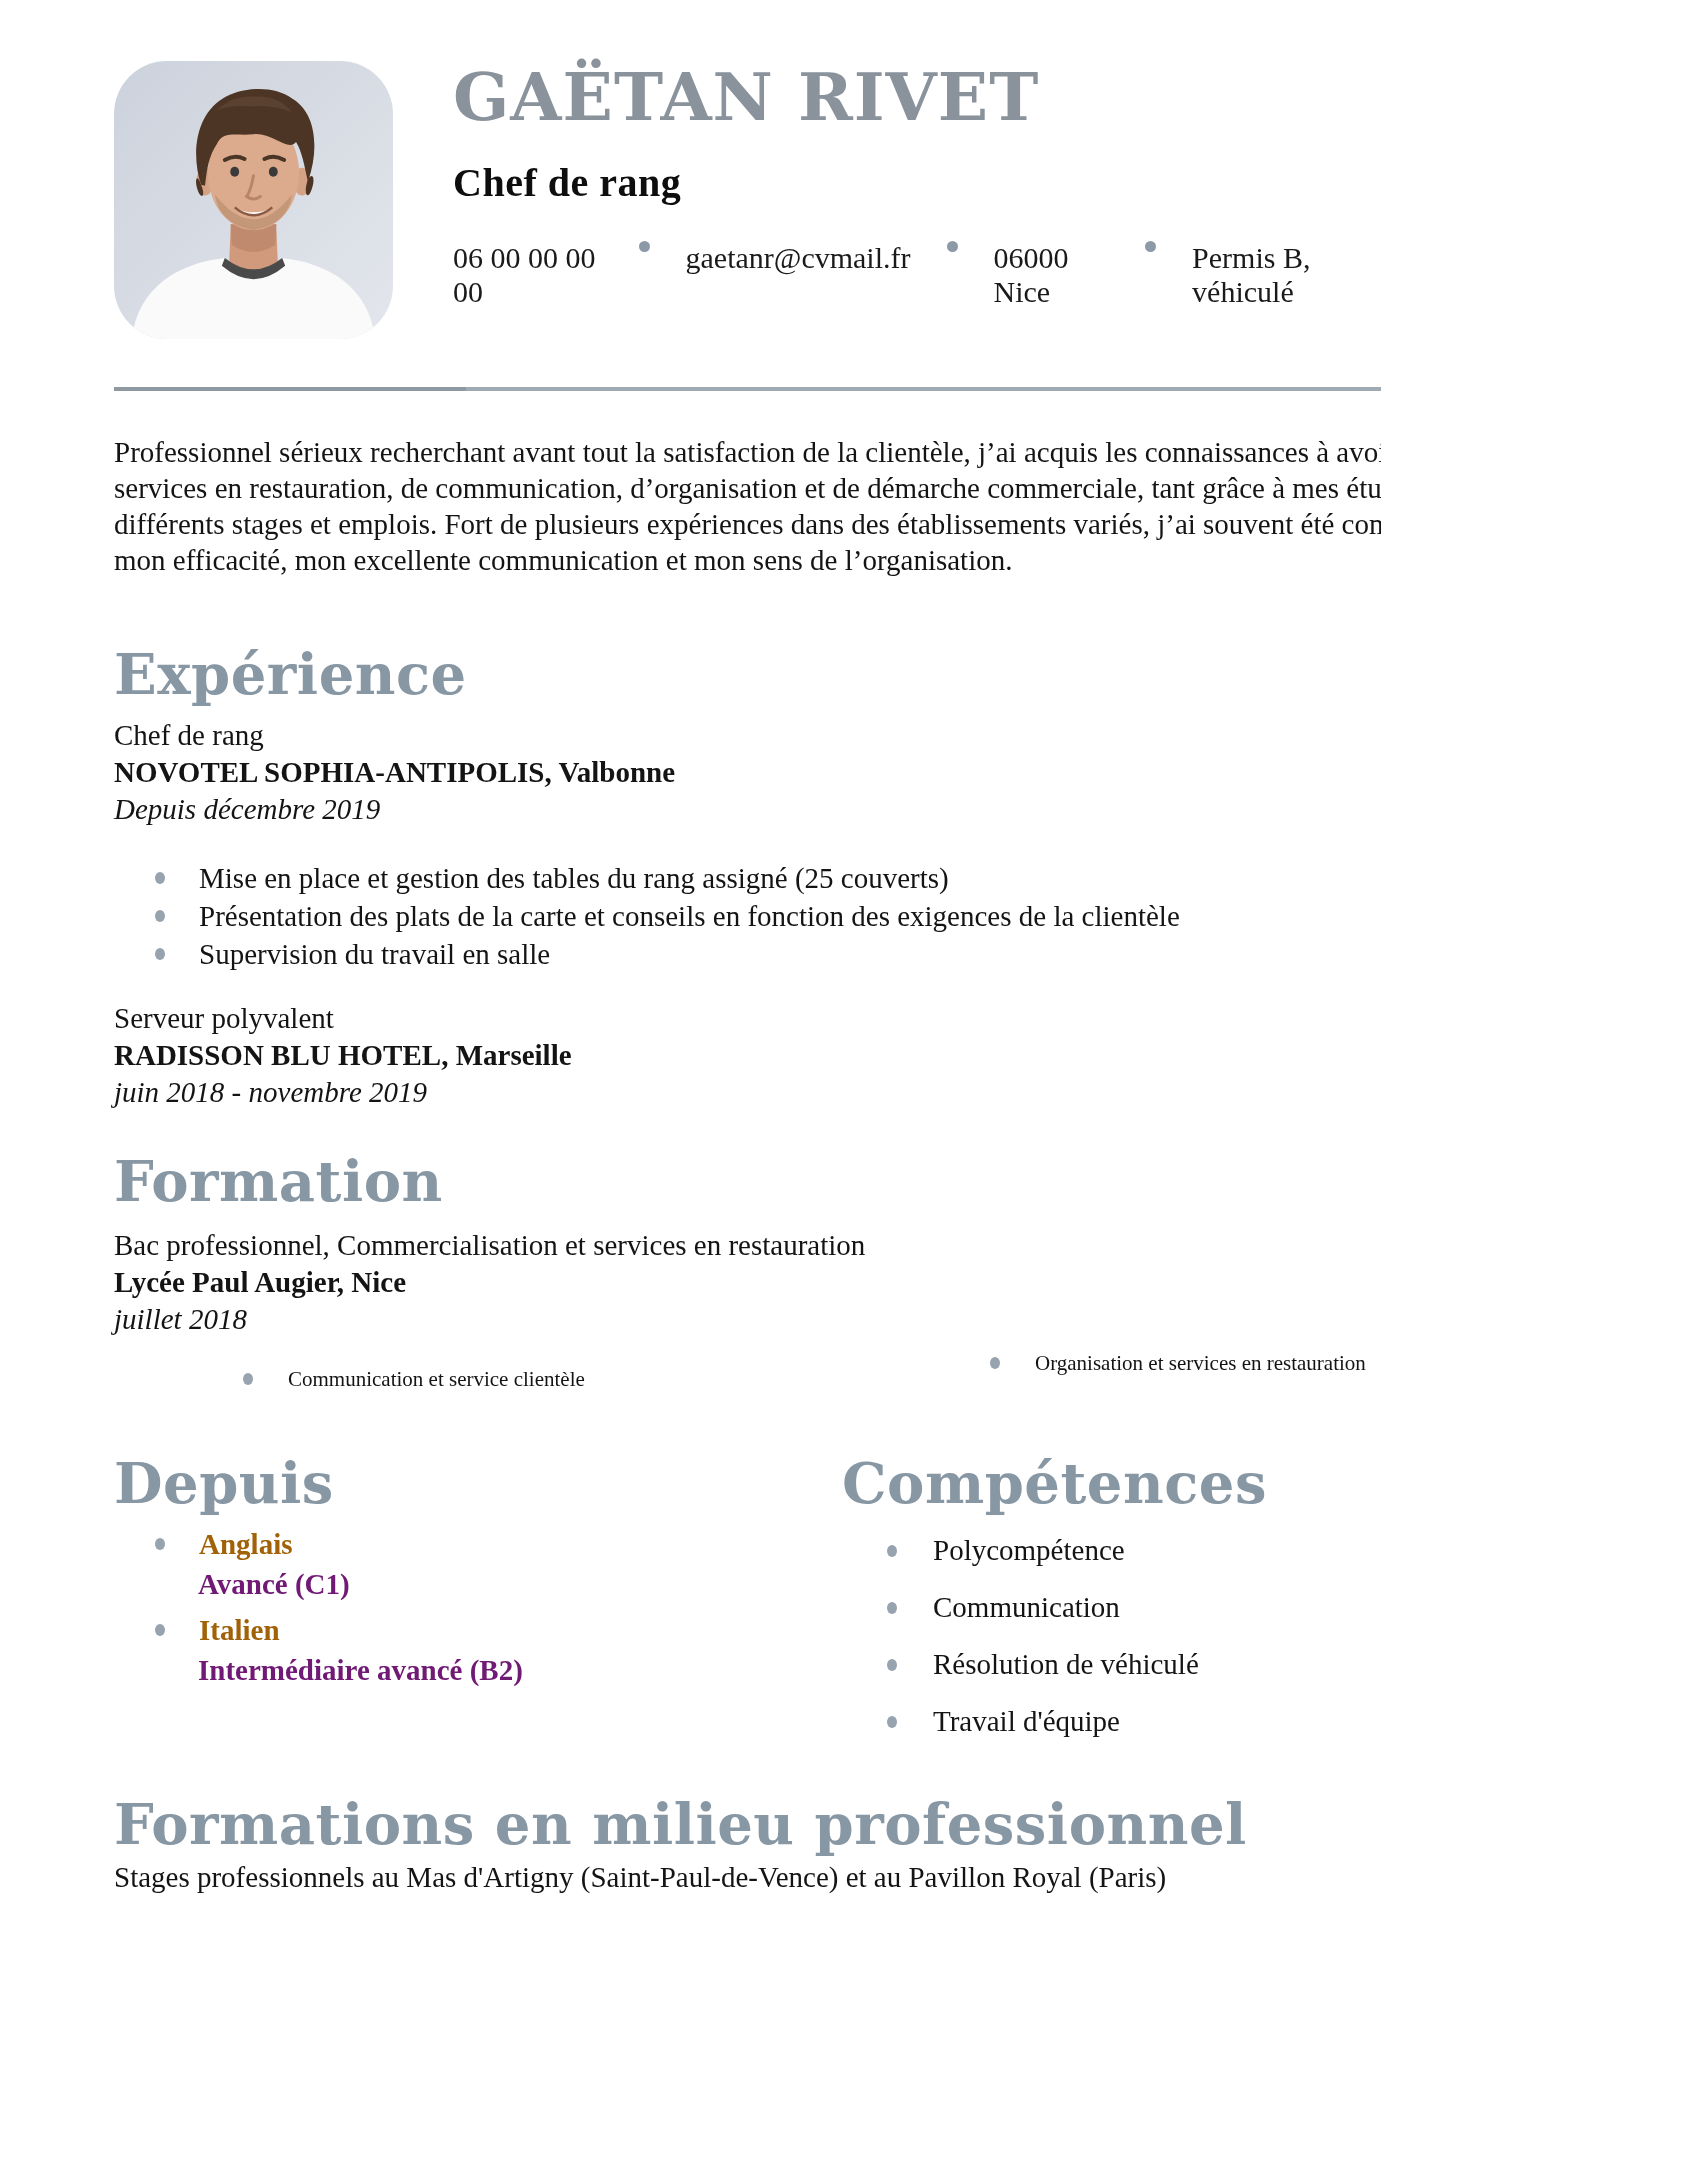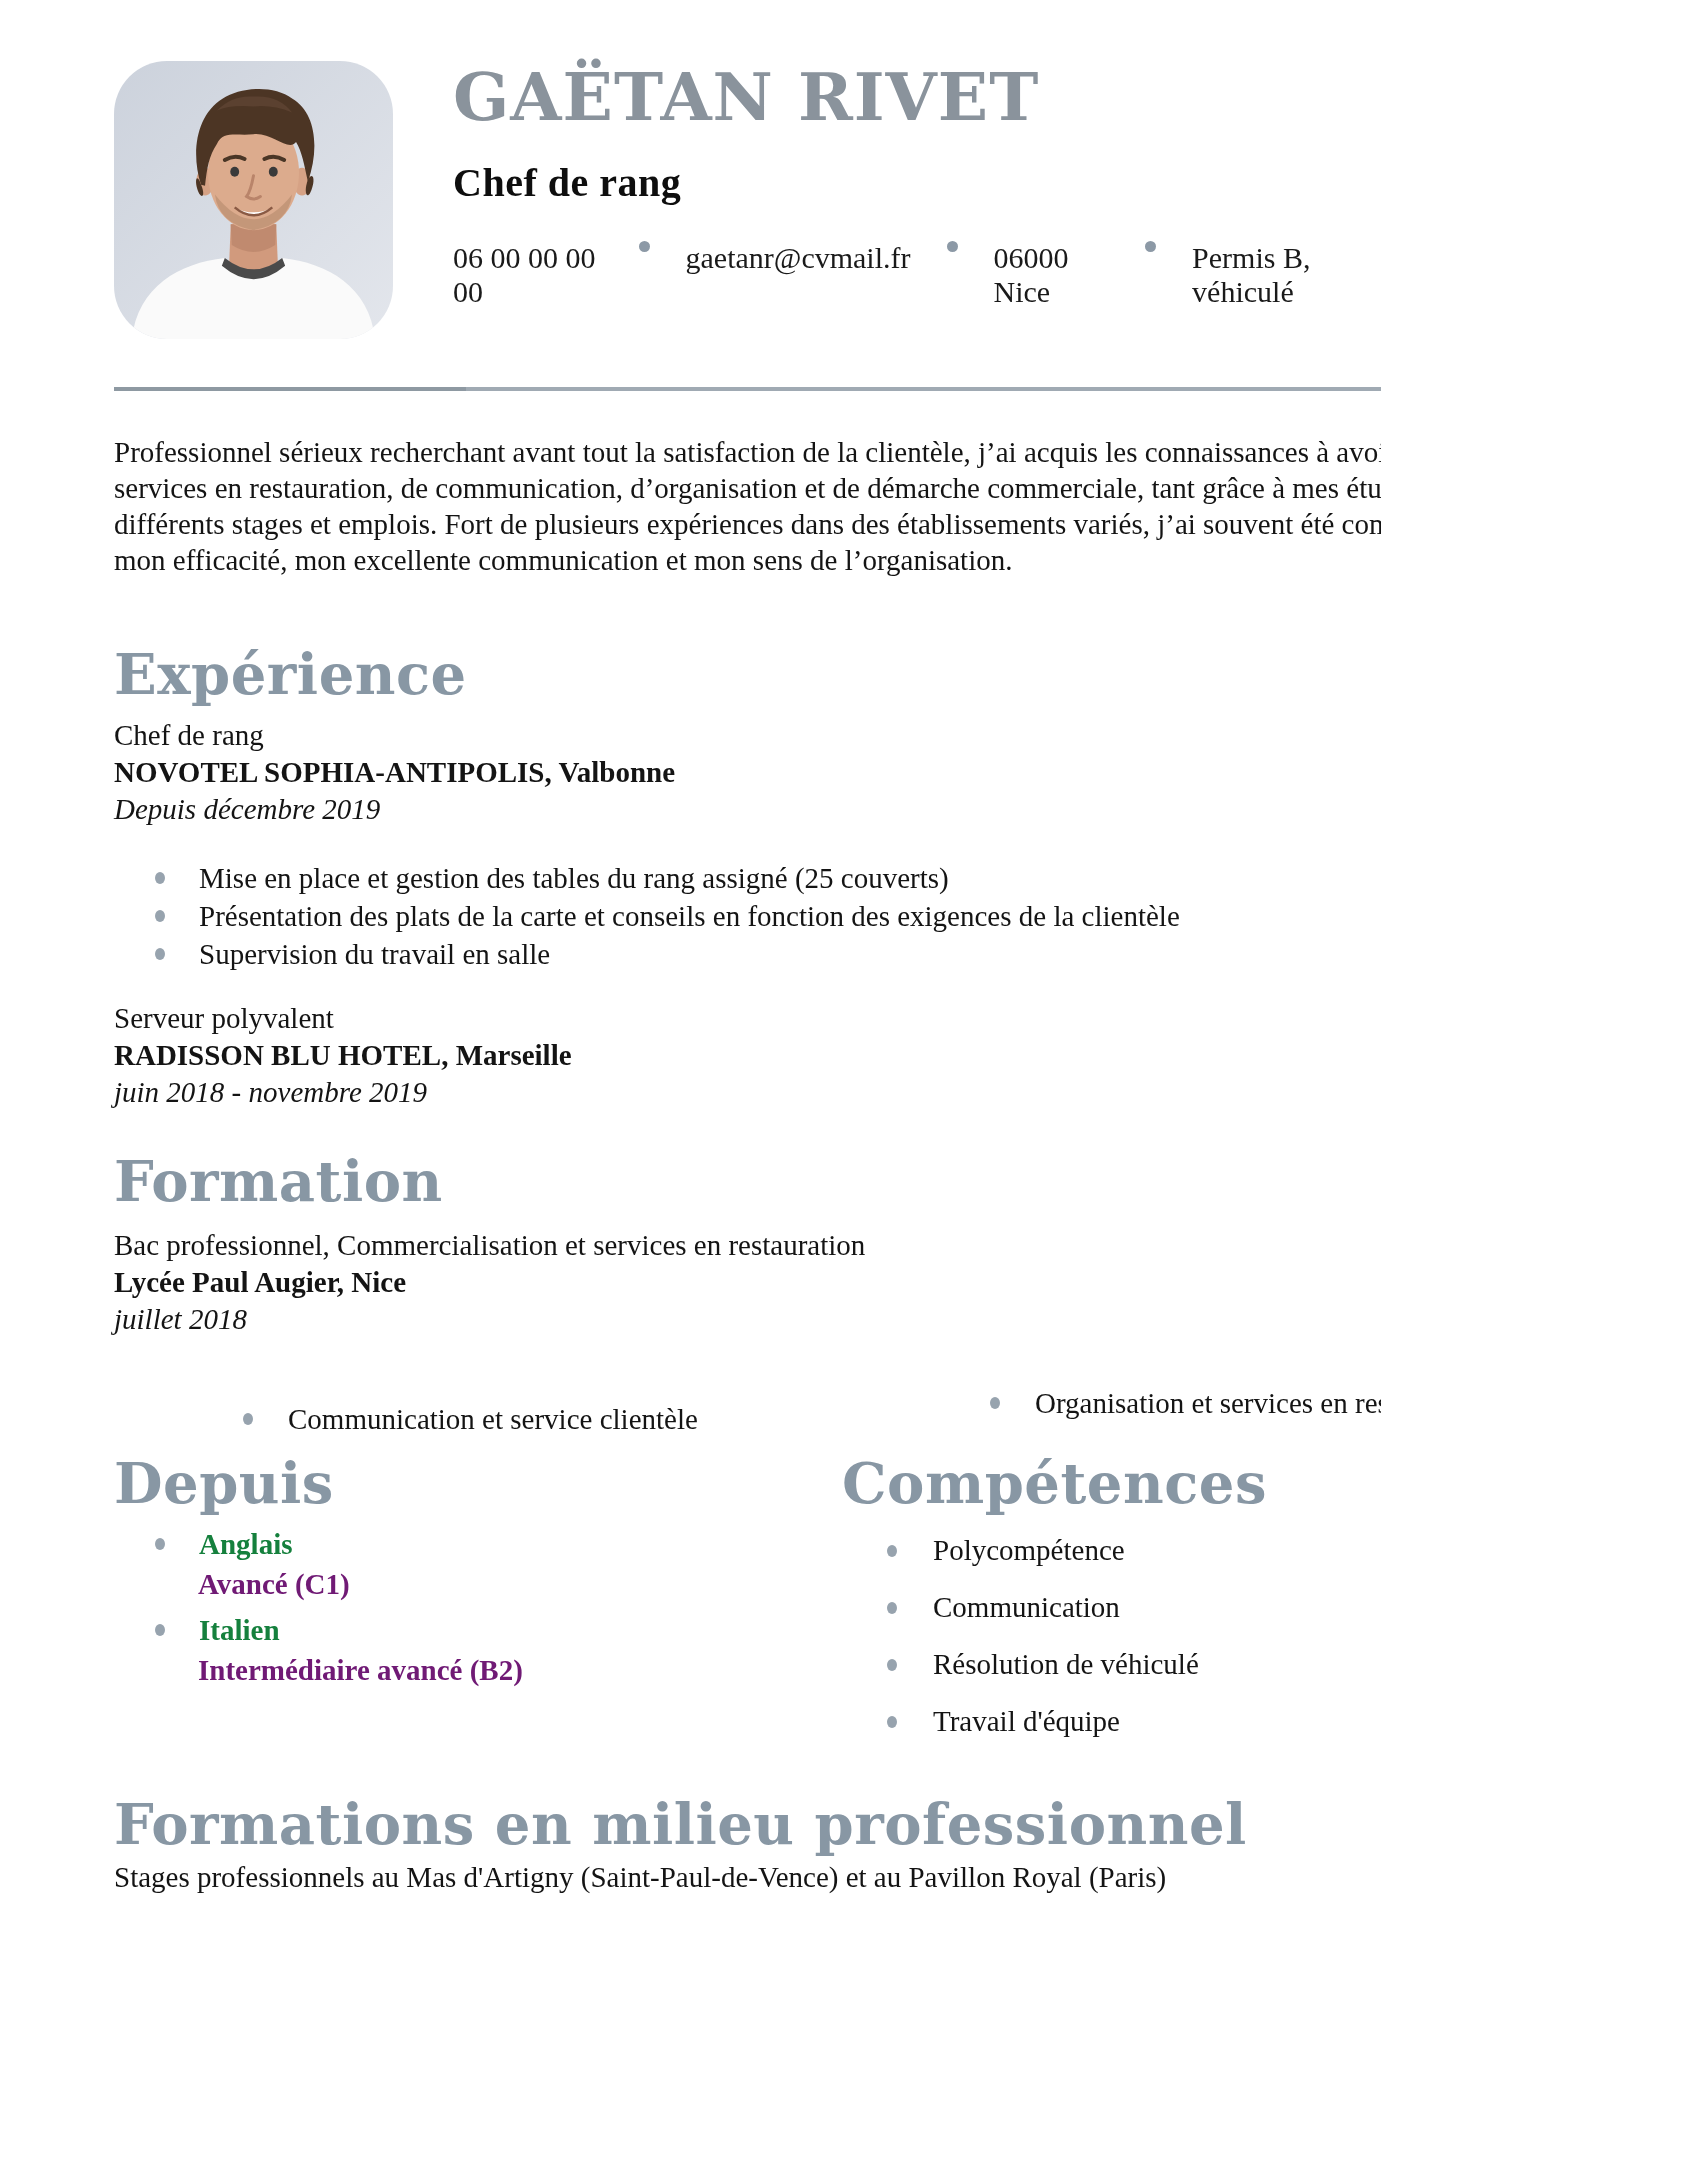--- a/index.html
+++ b/index.html
@@ -61,29 +61,29 @@
   .job .dates   { font-style:italic; }
 
   ul.blist { position:absolute; margin:0; padding:0; list-style:none; font-size:29px; }
   .blist li { display:flex; align-items:center; padding-left:41px; }
   .bdot { width:10px; height:12px; border-radius:50%; background:#97A3AE; margin-right:34px; flex:none; }
 
   #job1-bullets { left:114px; top:859px; }
   #job1-bullets li { line-height:38px; }
 
   
-  .formcols { position:absolute; left:114px; top:1384px; width:1472px; height:65px; font-size:29px; }
+  .formcols { position:absolute; left:114px; top:1344px; width:1472px; height:65px; font-size:21px; }
   .formcols .fcli { position:absolute; display:flex; align-items:center; line-height:38px; }
   .fc-left  { left:129px; top:16px; }
   .fc-right { left:876px; top:0; }
   .fcli .bdot { margin-right:35px; }
 
   
   .langlist { position:absolute; left:114px; top:1525px; font-size:29px; }
-  .lang-name { display:flex; align-items:center; line-height:38px; padding-left:41px; font-weight:700; color:#15803d; }
+  .lang-name { display:flex; align-items:center; line-height:38px; padding-left:41px; font-weight:700; color:#a16207; }
   .lang-level { line-height:42px; padding-left:84px; font-weight:700; color:#701a75; }
   .lang-item + .lang-item { margin-top:6px; }
 
   
   #comp-list { left:842px; top:1522px; }
   #comp-list li { line-height:57px; padding-left:45px; }
   #comp-list .bdot { margin-right:36px; }
 
   .stages {
     position:absolute; left:114px; top:1859px; width:1472px; margin:0;

